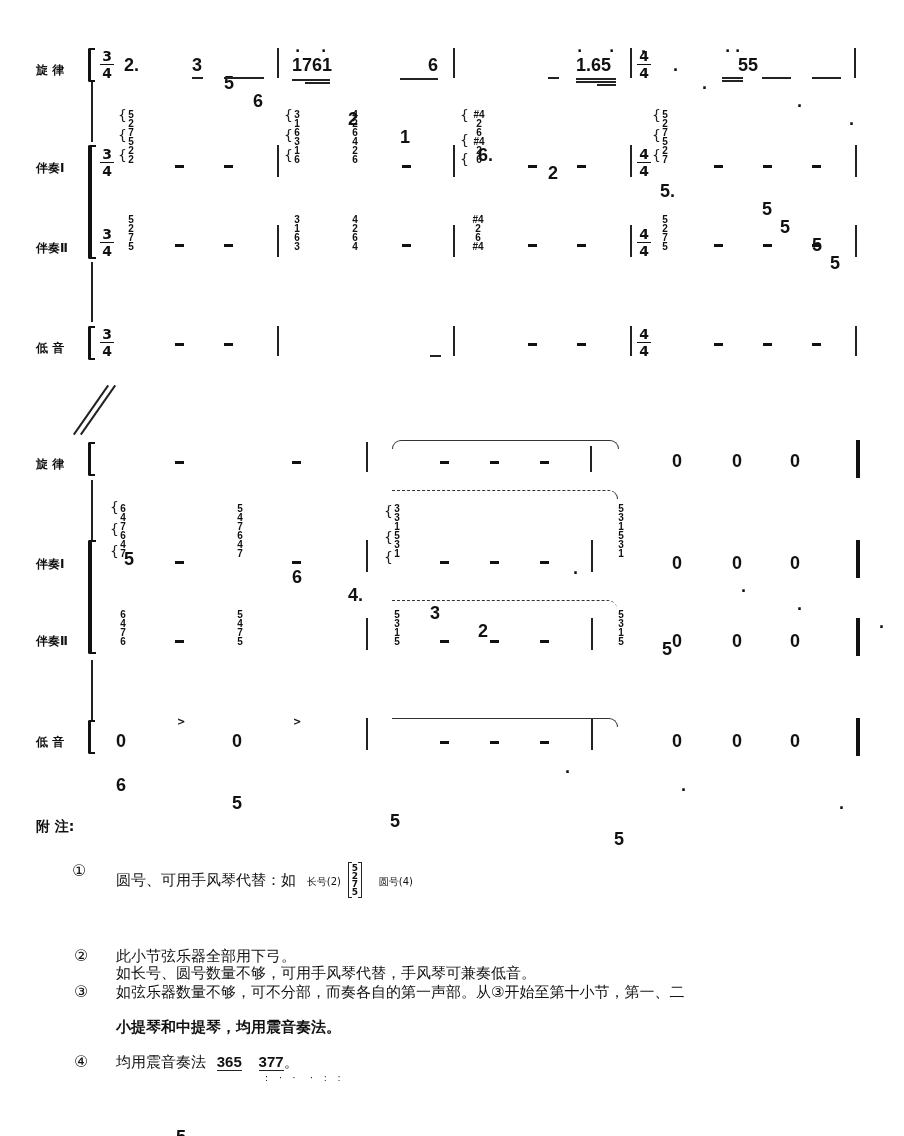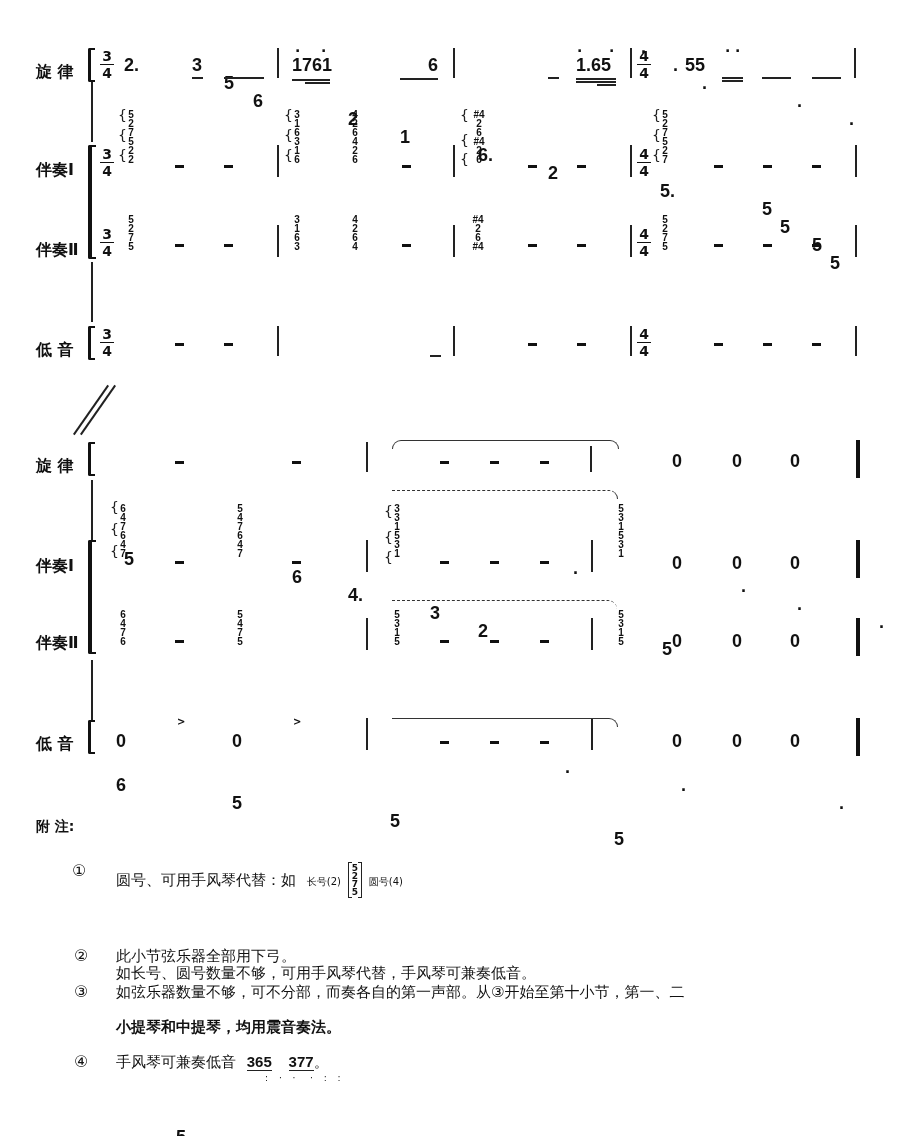--- a/index.html
+++ b/index.html
@@ -1,19 +1,19 @@
 <!DOCTYPE html>
 <html><head>
 <meta charset="utf-8">
 <style>
   html, body { margin:0; padding:0; background:#ffffff; }
   body { width:904px; height:1136px; position:relative; overflow:hidden;
          font-family:"DejaVu Sans", sans-serif; color:#111; }
   .abs { position:absolute; }
-  .lbl { position:absolute; font-size:16px; font-weight:bold; letter-spacing:0; white-space:nowrap; }
+  .lbl { position:absolute; font-size:12px; font-weight:bold; letter-spacing:0; white-space:nowrap; }
   .bracket { position:absolute; border-left:3px solid #111; border-top:2px solid #111; border-bottom:2px solid #111; width:4px; border-radius:2px 0 0 2px; }
   .vline { position:absolute; width:1.5px; background:#222; }
   .bar { position:absolute; width:1.5px; background:#222; }
   .finalbar { position:absolute; width:4px; background:#111; }
   .ts { position:absolute; font-size:14px; font-weight:bold; line-height:12px; text-align:center; width:14px; }
   .ts .num, .ts .den { display:block; }
   .ts .line { display:block; border-top:1.5px solid #111; margin:2px 0; }
   .note { position:absolute; font-family:"Liberation Sans", sans-serif; font-weight:bold; font-size:18px; line-height:18px; white-space:nowrap; }
   .dotabove { position:relative; }
   .dotabove::before { content:"·"; position:absolute; left:50%; transform:translateX(-50%); top:-13px; font-size:18px; }
@@ -132,21 +132,21 @@
   <div class="note dotabove" style="left:548px;top:56px;">2</div>
   <div class="u1" style="left:548px;top:77px;width:11px;"></div>
   <div class="note" style="left:576px;top:56px;">1.65</div>
   <div class="abs" style="left:577px;top:43px;font-size:14px;font-weight:bold;">·</div>
   <div class="abs" style="left:609px;top:43px;font-size:14px;font-weight:bold;">·</div>
   <div class="u1" style="left:576px;top:78px;width:40px;"></div>
   <div class="u1" style="left:576px;top:81px;width:40px;"></div>
   <div class="u1" style="left:597px;top:84px;width:19px;"></div>
 
   <div class="note dotabove" style="left:660px;top:56px;">5.</div>
-  <div class="note" style="left:685px;top:56px;">55</div>
+  <div class="note" style="left:738px;top:56px;">55</div>
   <div class="abs" style="left:725px;top:43px;font-size:14px;font-weight:bold;">·</div>
   <div class="abs" style="left:735px;top:43px;font-size:14px;font-weight:bold;">·</div>
   <div class="u1" style="left:722px;top:77px;width:21px;"></div>
   <div class="u1" style="left:722px;top:80px;width:21px;"></div>
   <div class="note dotabove" style="left:762px;top:56px;">5</div>
   <div class="note dotabove" style="left:780px;top:56px;">5</div>
   <div class="u1" style="left:762px;top:77px;width:29px;"></div>
   <div class="note dotabove" style="left:812px;top:56px;">5</div>
   <div class="note dotabove" style="left:830px;top:56px;">5</div>
   <div class="u1" style="left:812px;top:77px;width:29px;"></div>
@@ -414,33 +414,33 @@
 </div>
 
 <div>
   <div class="notes-h">附  注:</div>
 
   <div class="circ" style="left:72px;top:861px;">①</div>
   <div class="notes-line" style="left:116px;top:862px;">
     <span>圆号、可用手风琴代替：如</span>
     <span class="small" style="margin-left:6px;">长号(2)</span>
     <span style="display:inline-block;vertical-align:middle;border:1.5px solid #222;border-right:none;width:3px;height:34px;margin-left:2px;"></span><span style="display:inline-block;vertical-align:middle;font-weight:bold;font-size:9px;line-height:8px;text-align:center;"><span style="display:block">5</span><span style="display:block">2</span><span style="display:block">7</span><span style="display:block">5</span></span><span style="display:inline-block;vertical-align:middle;border:1.5px solid #222;border-left:none;width:3px;height:34px;"></span>
-    <span class="small" style="margin-left:2px;">圆号(4)</span>
+    <span class="small" style="margin-left:12px;">圆号(4)</span>
   </div>
 
   <div class="notes-line" style="left:116px;top:964px;">如长号、圆号数量不够，可用手风琴代替，手风琴可兼奏低音。</div>
 
   <div class="circ" style="left:74px;top:946px;">②</div>
   <div class="notes-line" style="left:116px;top:947px;">此小节弦乐器全部用下弓。</div>
 
   <div class="circ" style="left:74px;top:982px;">③</div>
   <div class="notes-line" style="left:116px;top:983px;">如弦乐器数量不够，可不分部，而奏各自的第一声部。从③开始至第十小节，第一、二</div>
   <div class="notes-line" style="left:116px;top:1018px;font-weight:bold;">小提琴和中提琴，均用震音奏法。</div>
 
   <div class="circ" style="left:74px;top:1052px;">④</div>
   <div class="notes-line" style="left:116px;top:1053px;">
-    <span>手风琴可兼奏低音</span>
+    <span>均用震音奏法</span>
     <span style="display:inline-block;font-weight:bold;font-family:'Liberation Sans',sans-serif;border-bottom:1.5px solid #222;margin-left:6px;">365</span>
     <span style="display:inline-block;font-weight:bold;font-family:'Liberation Sans',sans-serif;border-bottom:1.5px solid #222;margin-left:12px;">377</span><span>。</span>
   </div>
   <div class="abs" style="left:265px;top:1073px;font-size:9px;letter-spacing:4px;">: · ·</div>
   <div class="abs" style="left:310px;top:1073px;font-size:9px;letter-spacing:4px;">· : :</div>
 </div>
 
 </body></html>

